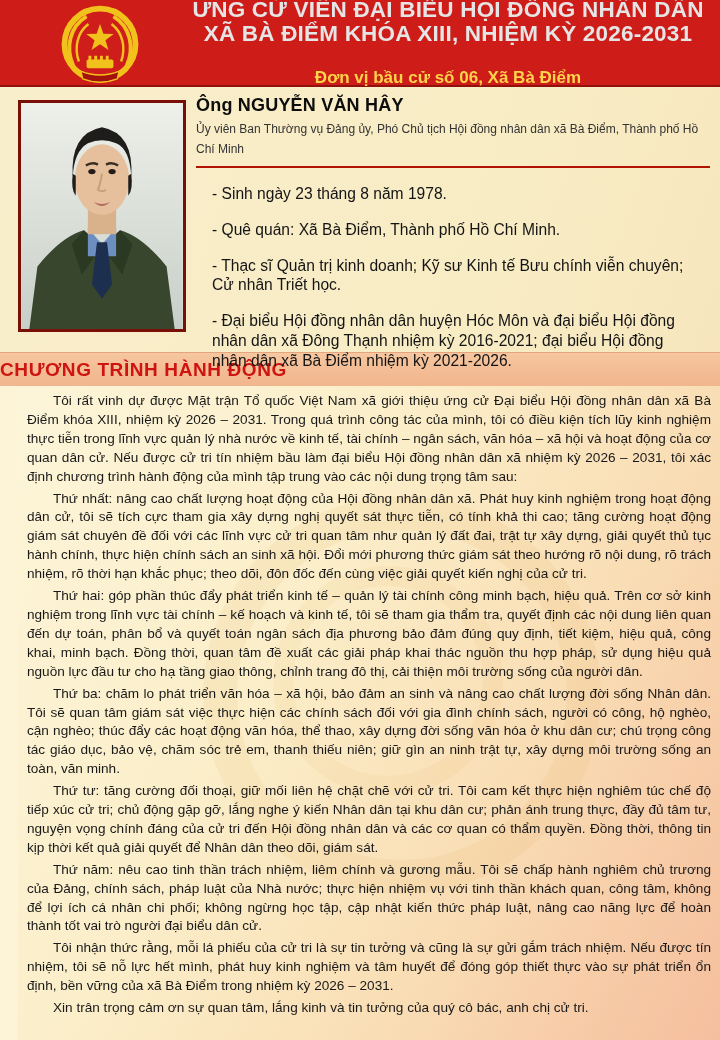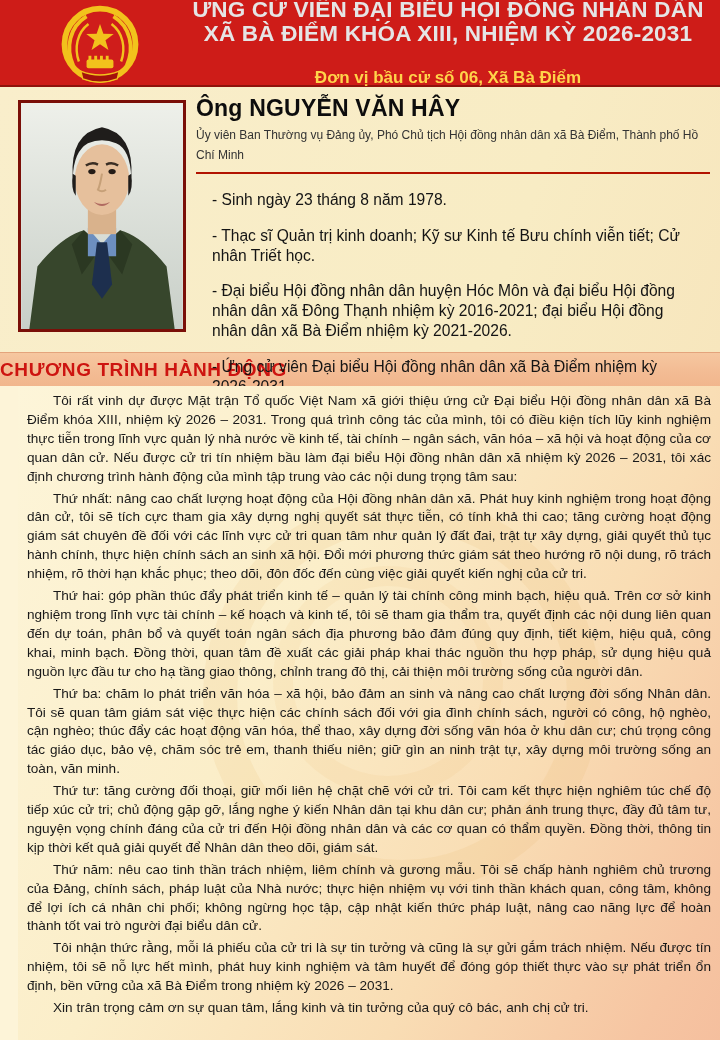--- a/index.html
+++ b/index.html
@@ -33,21 +33,21 @@
   }
   .photo-frame{
     position:absolute;left:18px;top:13px;width:168px;height:232px;
     border:3px solid #7a0f08;background:#e8eae5;box-sizing:border-box;
   }
   .photo-frame svg{display:block;width:100%;height:100%;}
   .bio-info{
     position:absolute;left:196px;right:10px;top:6px;color:#111;
   }
   .candidate-name{
-    font-size:23px;font-weight:bold;color:#0d0d0d;margin:2px 0 3px 0;letter-spacing:0.2px;
+    font-size:18px;font-weight:bold;color:#0d0d0d;margin:2px 0 3px 0;letter-spacing:0.2px;
   }
   .candidate-position{
     font-size:12px;color:#333;line-height:20px;max-width:515px;
   }
   .red-rule{height:2px;background:#b21300;margin:7px 0 6px 0;}
   .bio-details{font-size:15.6px;color:#141414;line-height:19.8px;}
   .bio-detail-item{margin:16px;}
   
   .section-banner{
     height:34px;background:linear-gradient(to bottom,#f6c7a0 0%,#f3bc94 55%,#f1b68d 100%);
@@ -134,21 +134,22 @@
         <path d="M80 70 Q78 82 76 86 Q80 89 84 86" stroke="#c6a078" stroke-width="2" fill="none"></path>
         <path d="M72 98 Q80 102 88 98 Q80 106 72 98 Z" fill="#b06a60"></path>
       </svg>
     </div>
     <div class="bio-info">
       <div class="candidate-name">Ông NGUYỄN VĂN HÂY</div>
       <div class="candidate-position">Ủy viên Ban Thường vụ Đảng ủy, Phó Chủ tịch Hội đồng nhân dân xã Bà Điểm, Thành phố Hồ Chí Minh</div>
       <div class="red-rule"></div>
       <div class="bio-details">
           <div class="bio-detail-item">- Sinh ngày 23 tháng 8 năm 1978.</div>
-          <div class="bio-detail-item">- Thạc sĩ Quản trị kinh doanh; Kỹ sư Kinh tế Bưu chính viễn tiết; Cử nhân Triết học.</div>
+          <div class="bio-detail-item">- Quê quán: Xã Bà Điểm, Thành phố Hồ Chí Minh.</div>
+          <div class="bio-detail-item">- Thạc sĩ Quản trị kinh doanh; Kỹ sư Kinh tế Bưu chính viễn chuyên; Cử nhân Triết học.</div>
           <div class="bio-detail-item">- Đại biểu Hội đồng nhân dân huyện Hóc Môn và đại biểu Hội đồng nhân dân xã Đông Thạnh nhiệm kỳ 2016-2021; đại biểu Hội đồng nhân dân xã Bà Điểm nhiệm kỳ 2021-2026.</div>
           <div class="bio-detail-item">- Ứng cử viên Đại biểu Hội đồng nhân dân xã Bà Điểm nhiệm kỳ 2026-2031.</div>
         </div>
     </div>
   </div>
 
   <div class="section-banner">
     <div class="section-banner-title">CHƯƠNG TRÌNH HÀNH ĐỘNG</div>
   </div>
 

